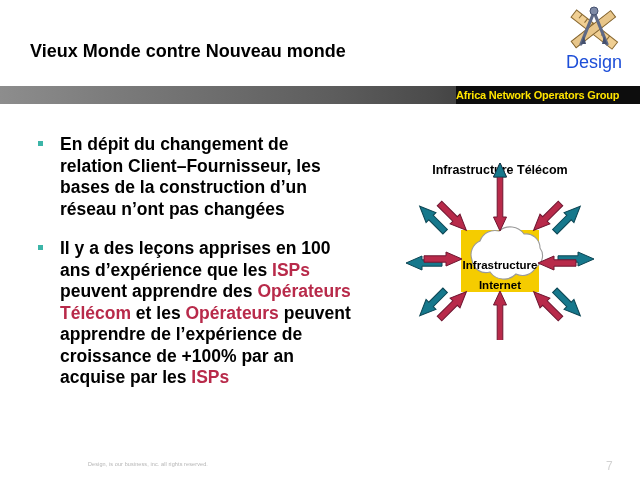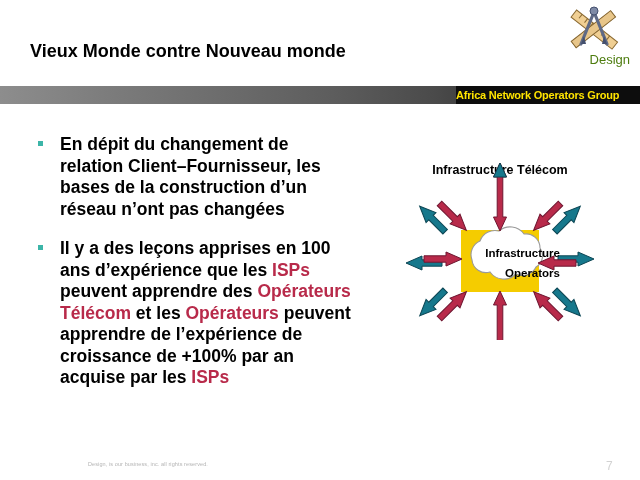--- a/index.html
+++ b/index.html
@@ -43,24 +43,24 @@
     left: 8px;
     top: 0px;
     width: 56px;
     height: 48px;
   }
   #design-logo .logo-caption {
     position: absolute;
     left: 0px;
     top: 48px;
     width: 72px;
-    text-align: right;
-    font-size: 13px;
+    text-align: center;
+    font-size: 18px;
     font-weight: normal;
-    color: #4d7c0f;
+    color: #1d4ed8;
   }
 
   
   #banner-bar {
     position: absolute;
     left: 0px;
     top: 86px;
     width: 640px;
     height: 18px;
     background: linear-gradient(to right, #8d8d8d 0%, #7b7b7b 18%, #6d6d6d 34%,
@@ -128,25 +128,26 @@
     white-space: nowrap;
   }
   #diagram-svg {
     position: absolute;
     left: 0;
     top: 0;
   }
   .cloud-line-1, .cloud-line-2 {
     position: absolute;
     width: 120px;
-    text-align: right;
+    text-align: center;
     font-size: 11.5px;
     font-weight: bold;
     color: #000000;
     white-space: nowrap;
+    margin-top: 12px;
   }
   .cloud-line-1 { left: 80px; top: 92px; }
   .cloud-line-2 { left: 80px; top: 112px; }
 
   
   #footer-copyright {
     position: absolute;
     left: 88px;
     top: 461px;
     font-size: 5.5px;
@@ -287,17 +288,17 @@
       <polygon points="0,-34 -6.5,-20 6.5,-20" fill="#16788c" stroke="#0c4654" stroke-width="1"></polygon>
     </g>
 
     <g transform="translate(140,170)">
       <use href="#arrow-double"></use>
       <polygon points="0,34 -6.5,20 6.5,20" fill="#2b2b2b" stroke="#111" stroke-width="1"></polygon>
     </g>
   </svg>
 
   <div class="cloud-line-1">Infrastructure</div>
-  <div class="cloud-line-2">Operators</div>
+  <div class="cloud-line-2">Internet</div>
 </div>
 
 <div id="footer-copyright">Design, is our business, inc. all rights reserved.</div>
 <div id="page-number">7</div>
 
 </body></html>

